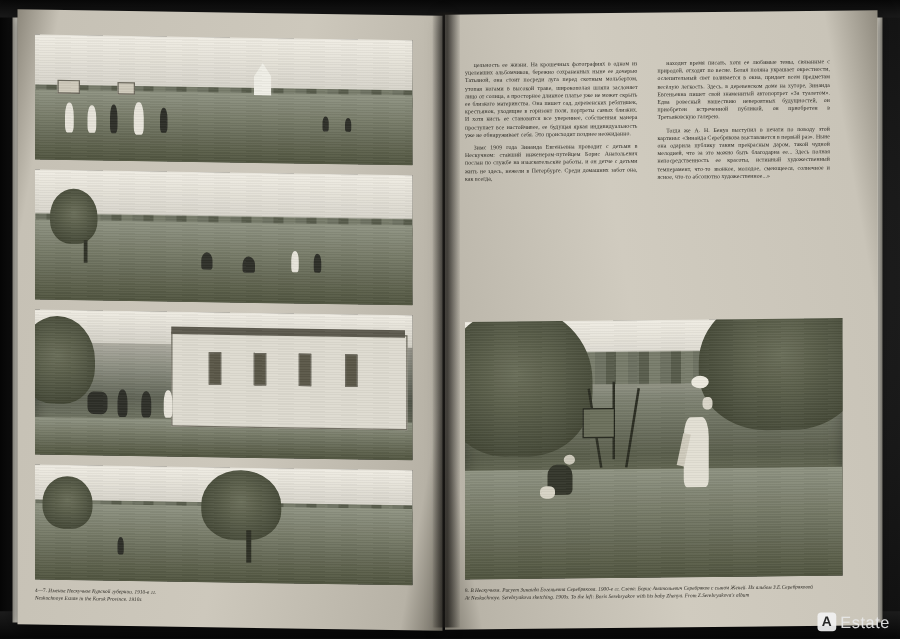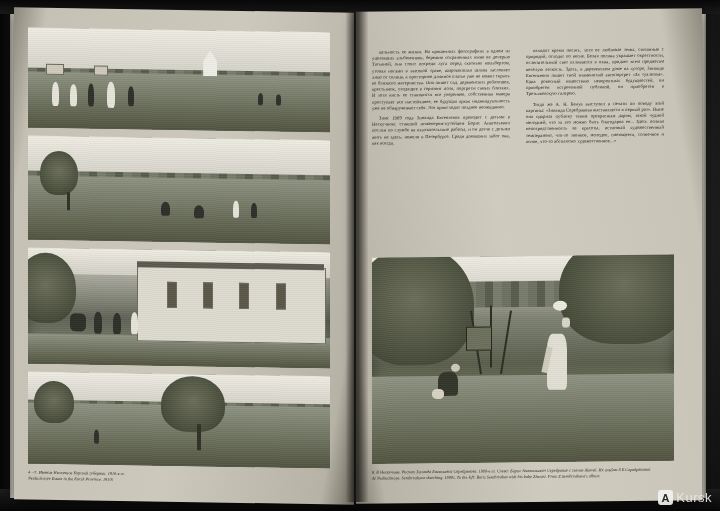--- a/index.html
+++ b/index.html
@@ -373,15 +373,15 @@
           <div class="ital">At Neskuchnoye. Serebryakova sketching. 1900s. To the left: Boris Serebryakov with his baby Zhenya. From Z.Serebryakova's album</div>
         </div>
       </div>
     </div>
 
     <div class="gutter"></div>
   </div>
 
   <div class="watermark">
     <span class="wm-mark">A</span>
-    <span>Kursk</span>
+    <span>Estate</span>
   </div>
 </div>
 
 </body></html>

